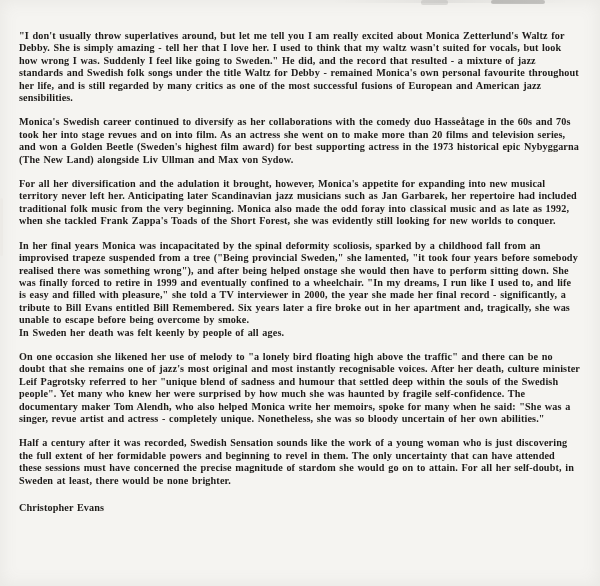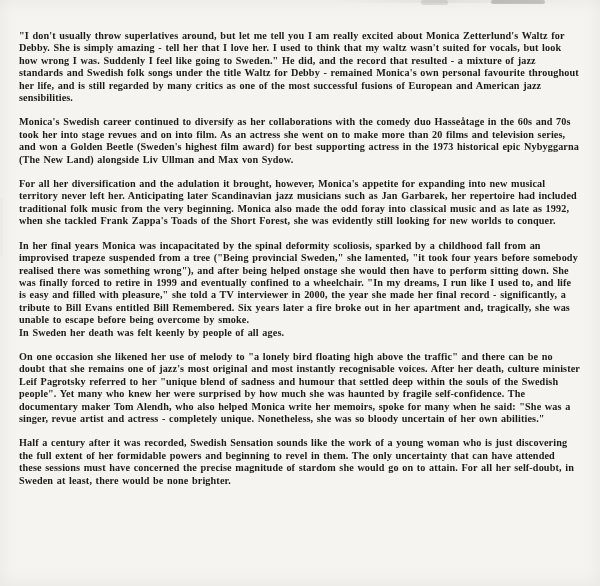--- a/index.html
+++ b/index.html
@@ -78,15 +78,16 @@
   <div class="scan-mark m3"></div>
 
   <div class="text-block">
     <p>"I don't usually throw superlatives around, but let me tell you I am really excited about Monica Zetterlund's Waltz for Debby. She is simply amazing - tell her that I love her. I used to think that my waltz wasn't suited for vocals, but look how wrong I was. Suddenly I feel like going to Sweden." He did, and the record that resulted - a mixture of jazz standards and Swedish folk songs under the title Waltz for Debby - remained Monica's own personal favourite throughout her life, and is still regarded by many critics as one of the most successful fusions of European and American jazz sensibilities.</p>
     <p>Monica's Swedish career continued to diversify as her collaborations with the comedy duo Hasseåtage in the 60s and 70s took her into stage revues and on into film. As an actress she went on to make more than 20 films and television series, and won a Golden Beetle (Sweden's highest film award) for best supporting actress in the 1973 historical epic Nybyggarna (The New Land) alongside Liv Ullman and Max von Sydow.</p>
     <p>For all her diversification and the adulation it brought, however, Monica's appetite for expanding into new musical territory never left her. Anticipating later Scandinavian jazz musicians such as Jan Garbarek, her repertoire had included traditional folk music from the very beginning. Monica also made the odd foray into classical music and as late as 1992, when she tackled Frank Zappa's Toads of the Short Forest, she was evidently still looking for new worlds to conquer.</p>
     <p>In her final years Monica was incapacitated by the spinal deformity scoliosis, sparked by a childhood fall from an improvised trapeze suspended from a tree ("Being provincial Sweden," she lamented, "it took four years before somebody realised there was something wrong"), and after being helped onstage she would then have to perform sitting down. She was finally forced to retire in 1999 and eventually confined to a wheelchair. "In my dreams, I run like I used to, and life is easy and filled with pleasure," she told a TV interviewer in 2000, the year she made her final record - significantly, a tribute to Bill Evans entitled Bill Remembered. Six years later a fire broke out in her apartment and, tragically, she was unable to escape before being overcome by smoke.
 In Sweden her death was felt keenly by people of all ages.</p>
     <p>On one occasion she likened her use of melody to "a lonely bird floating high above the traffic" and there can be no doubt that she remains one of jazz's most original and most instantly recognisable voices. After her death, culture minister Leif Pagrotsky referred to her "unique blend of sadness and humour that settled deep within the souls of the Swedish people". Yet many who knew her were surprised by how much she was haunted by fragile self-confidence. The documentary maker Tom Alendh, who also helped Monica write her memoirs, spoke for many when he said: "She was a singer, revue artist and actress - completely unique. Nonetheless, she was so bloody uncertain of her own abilities."</p>
     <p>Half a century after it was recorded, Swedish Sensation sounds like the work of a young woman who is just discovering the full extent of her formidable powers and beginning to revel in them. The only uncertainty that can have attended these sessions must have concerned the precise magnitude of stardom she would go on to attain. For all her self-doubt, in Sweden at least, there would be none brighter.</p>
+    <div class="signature">Christopher Evans</div>
   </div>
 
 </div>
 
 </body></html>

